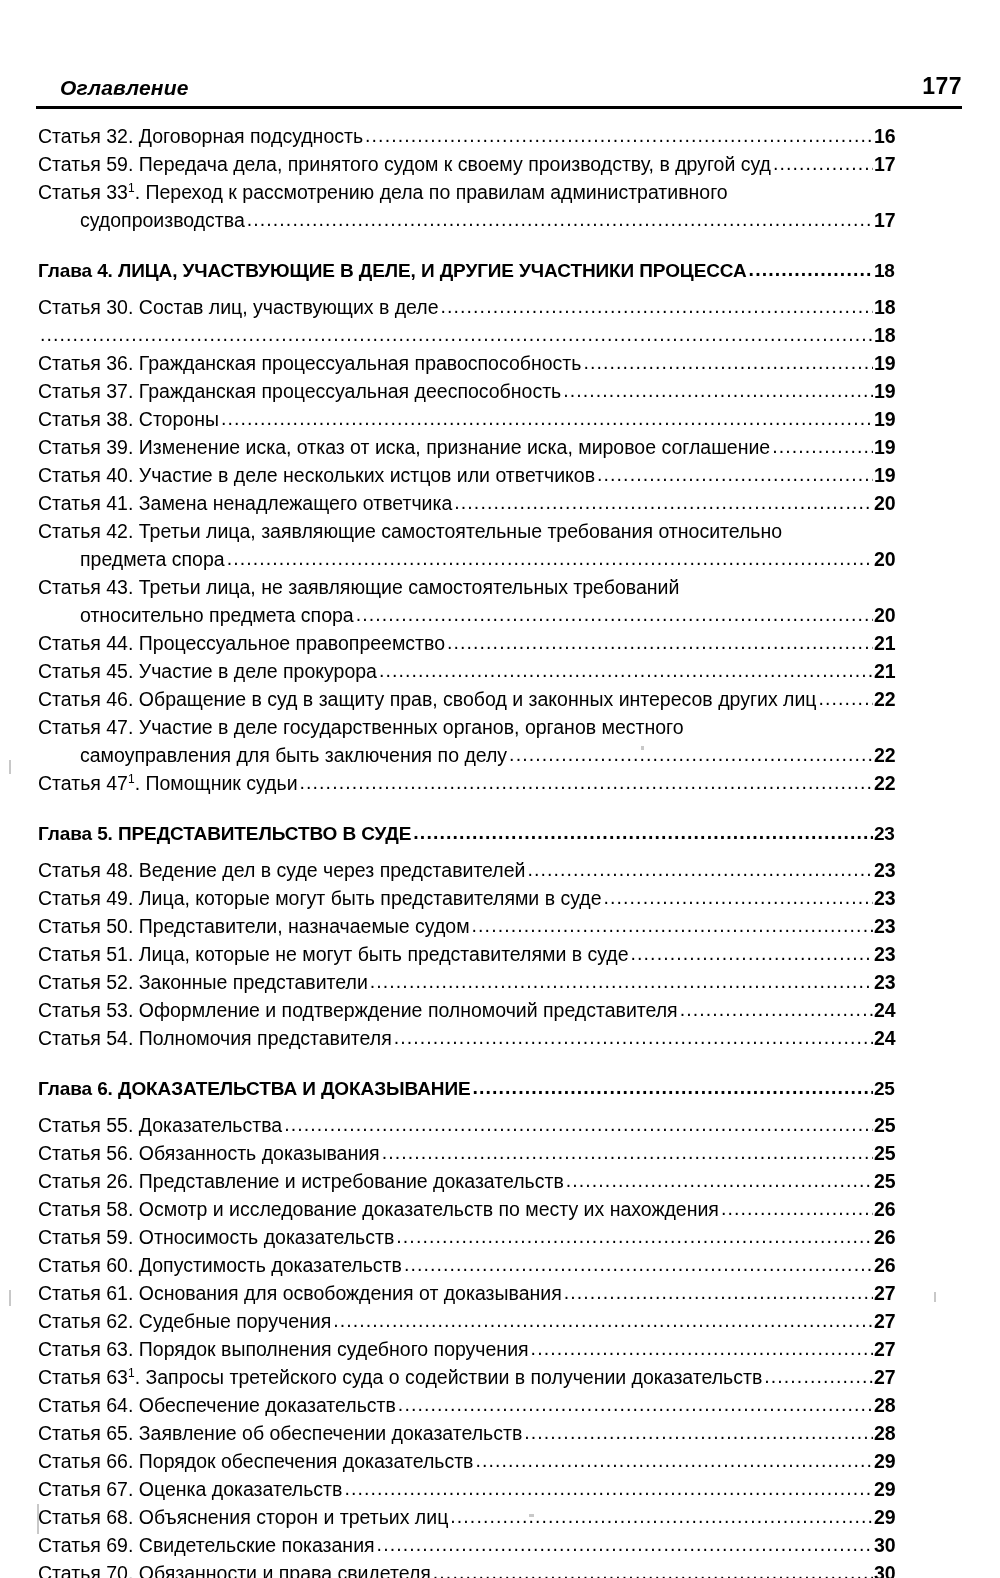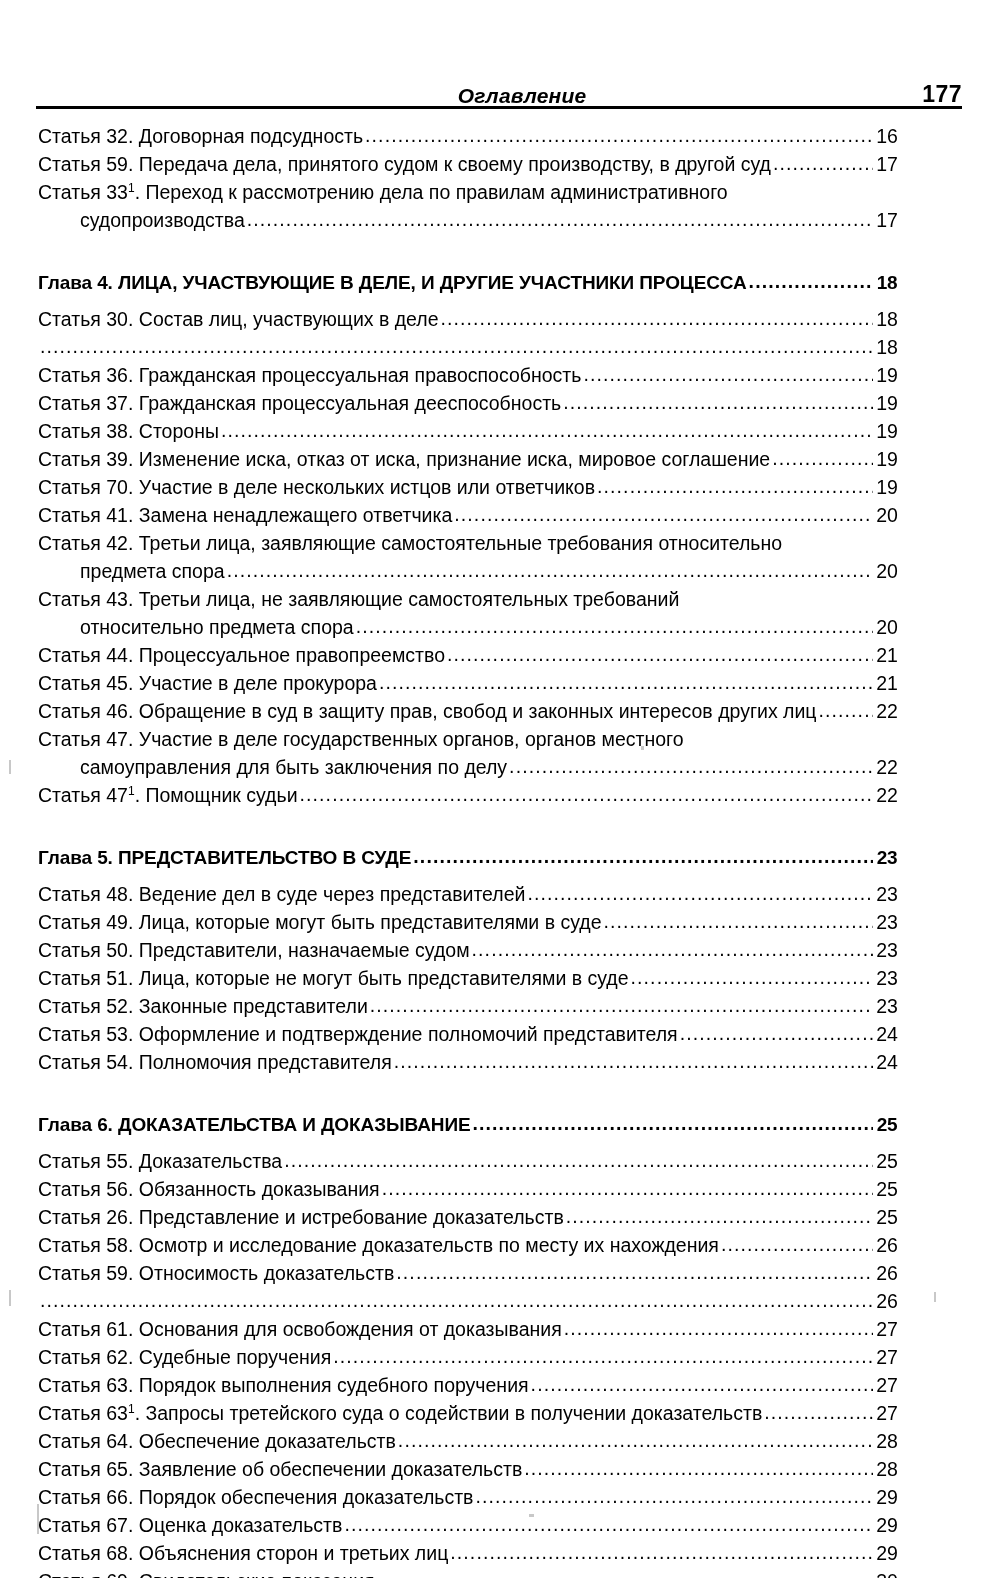--- a/index.html
+++ b/index.html
@@ -15,25 +15,25 @@
     font-family: "Liberation Sans", sans-serif;
     color: #000000;
     overflow: hidden;
   }
 
   
   .running-head {
     position: absolute;
     left: 38px;
     right: 38px;
-    top: 72px;
+    top: 64px;
     height: 34px;
     display: flex;
     align-items: flex-end;
-    justify-content: center;
+    justify-content: flex-start;
   }
   .running-head-title {
     font-style: italic;
     font-weight: 700;
     font-size: 21px;
     letter-spacing: .2px;
     line-height: 1;
     transform: translateX(22px);
   }
   .running-head-page {
@@ -69,21 +69,21 @@
     line-height: 28px;
     font-size: 19.5px;
     white-space: nowrap;
   }
   .toc-entry.chapter {
     font-weight: 700;
     font-size: 19px;
     letter-spacing: -0.1px;
   }
   .toc-entry.gap-before {
-    margin-top: 34px;
+    margin-top: 22px;
   }
   .toc-entry.gap-after {
     margin-bottom: 8px;
   }
 
   
   .row {
     display: flex;
     align-items: baseline;
     width: 100%;
@@ -101,23 +101,24 @@
     letter-spacing: 1.1px;
     transform: translateY(-1px);
   }
   .row .leader::before {
     content: "........................................................................"
              "........................................................................"
              "........................................................................";
   }
   .row .pageno {
     flex: 0 0 auto;
-    text-align: center;
+    text-align: left;
     min-width: 26px;
     letter-spacing: -0.2px;
+    font-weight: bold;
   }
 
   
   .cont {
     padding-left: 42px;
   }
 
   .sup {
     font-size: 12px;
     vertical-align: super;
@@ -214,21 +215,21 @@
       </div>
       <div class="toc-entry">
         <div class="row">
           <span class="label">Статья 39. Изменение иска, отказ от иска, признание иска, мировое соглашение</span>
           <span class="leader"></span>
           <span class="pageno">19</span>
         </div>
       </div>
       <div class="toc-entry">
         <div class="row">
-          <span class="label">Статья 70. Участие в деле нескольких истцов или ответчиков</span>
+          <span class="label">Статья 40. Участие в деле нескольких истцов или ответчиков</span>
           <span class="leader"></span>
           <span class="pageno">19</span>
         </div>
       </div>
       <div class="toc-entry">
         <div class="row">
           <span class="label">Статья 41. Замена ненадлежащего ответчика</span>
           <span class="leader"></span>
           <span class="pageno">20</span>
         </div>
@@ -393,20 +394,21 @@
       </div>
       <div class="toc-entry">
         <div class="row">
           <span class="label">Статья 59. Относимость доказательств</span>
           <span class="leader"></span>
           <span class="pageno">26</span>
         </div>
       </div>
       <div class="toc-entry">
         <div class="row">
+          <span class="label">Статья 60. Допустимость доказательств</span>
           <span class="leader"></span>
           <span class="pageno">26</span>
         </div>
       </div>
       <div class="toc-entry">
         <div class="row">
           <span class="label">Статья 61. Основания для освобождения от доказывания</span>
           <span class="leader"></span>
           <span class="pageno">27</span>
         </div>

